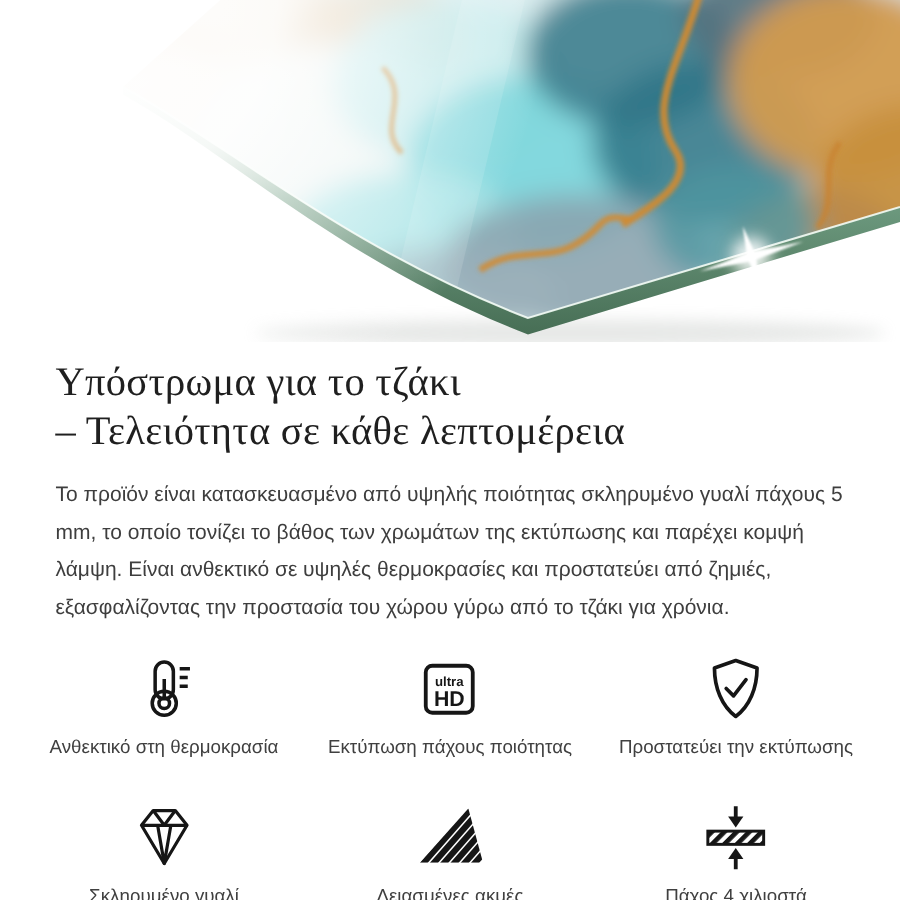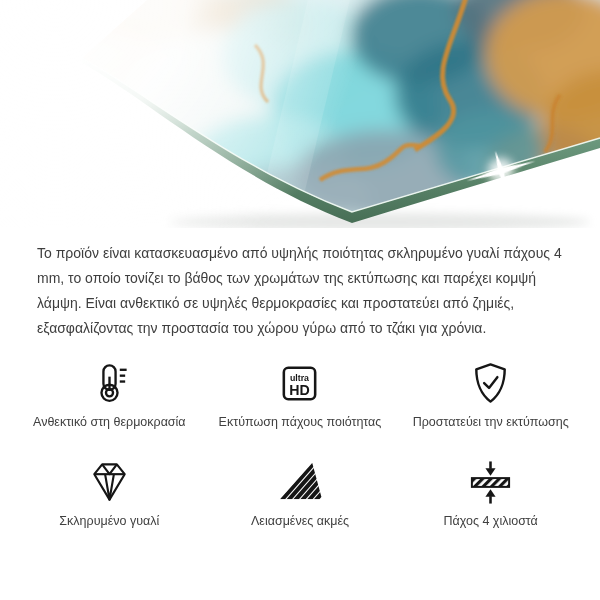--- a/index.html
+++ b/index.html
@@ -126,22 +126,26 @@
         <g filter="url(#blurTiny)">
           <path d="M-36,0 L0,-3 L36,0 L0,3 Z" fill="#ffffff"></path>
           <path d="M0,-21 L3,0 L0,21 L-3,0 Z" fill="#ffffff"></path>
           <path d="M-12,-12 L0,-1.5 L12,12 L1.5,0 Z" fill="#ffffff" opacity="0.7"></path>
         </g>
         <circle r="3.2" fill="#ffffff"></circle>
       </g>
     </svg>
   </div>
 
-
-  <p class="desc">Το προϊόν είναι κατασκευασμένο από υψηλής ποιότητας σκληρυμένο γυαλί πάχους 4 mm, το οποίο τονίζει το βάθος των χρωμάτων της εκτύπωσης και παρέχει κομψή λάμψη. Είναι ανθεκτικό σε υψηλές θερμοκρασίες και προστατεύει από ζημιές, εξασφαλίζοντας την προστασία του χώρου γύρω από το τζάκι για χρόνια.</p>
+  <h1 class="headline">
+    <span>Υπόστρωμα για το τζάκι</span><br>
+    <span>– Τελειότητα σε κάθε λεπτομέρεια</span>
+  </h1>
+
+  <p class="desc">Το προϊόν είναι κατασκευασμένο από υψηλής ποιότητας σκληρυμένο γυαλί πάχους 5 mm, το οποίο τονίζει το βάθος των χρωμάτων της εκτύπωσης και παρέχει κομψή λάμψη. Είναι ανθεκτικό σε υψηλές θερμοκρασίες και προστατεύει από ζημιές, εξασφαλίζοντας την προστασία του χώρου γύρω από το τζάκι για χρόνια.</p>
 
   <div class="features">
 
     <div class="feature">
       <div class="icon-box">
         <svg class="icon" viewBox="0 0 48 48">
           <g class="ico-stroke" stroke-width="2.4">
             <rect x="17.8" y="5.5" width="12.4" height="25" rx="6.2"></rect>
             <circle cx="24" cy="33.5" r="8.2"></circle>
             <circle cx="24" cy="33.5" r="3.6"></circle>

